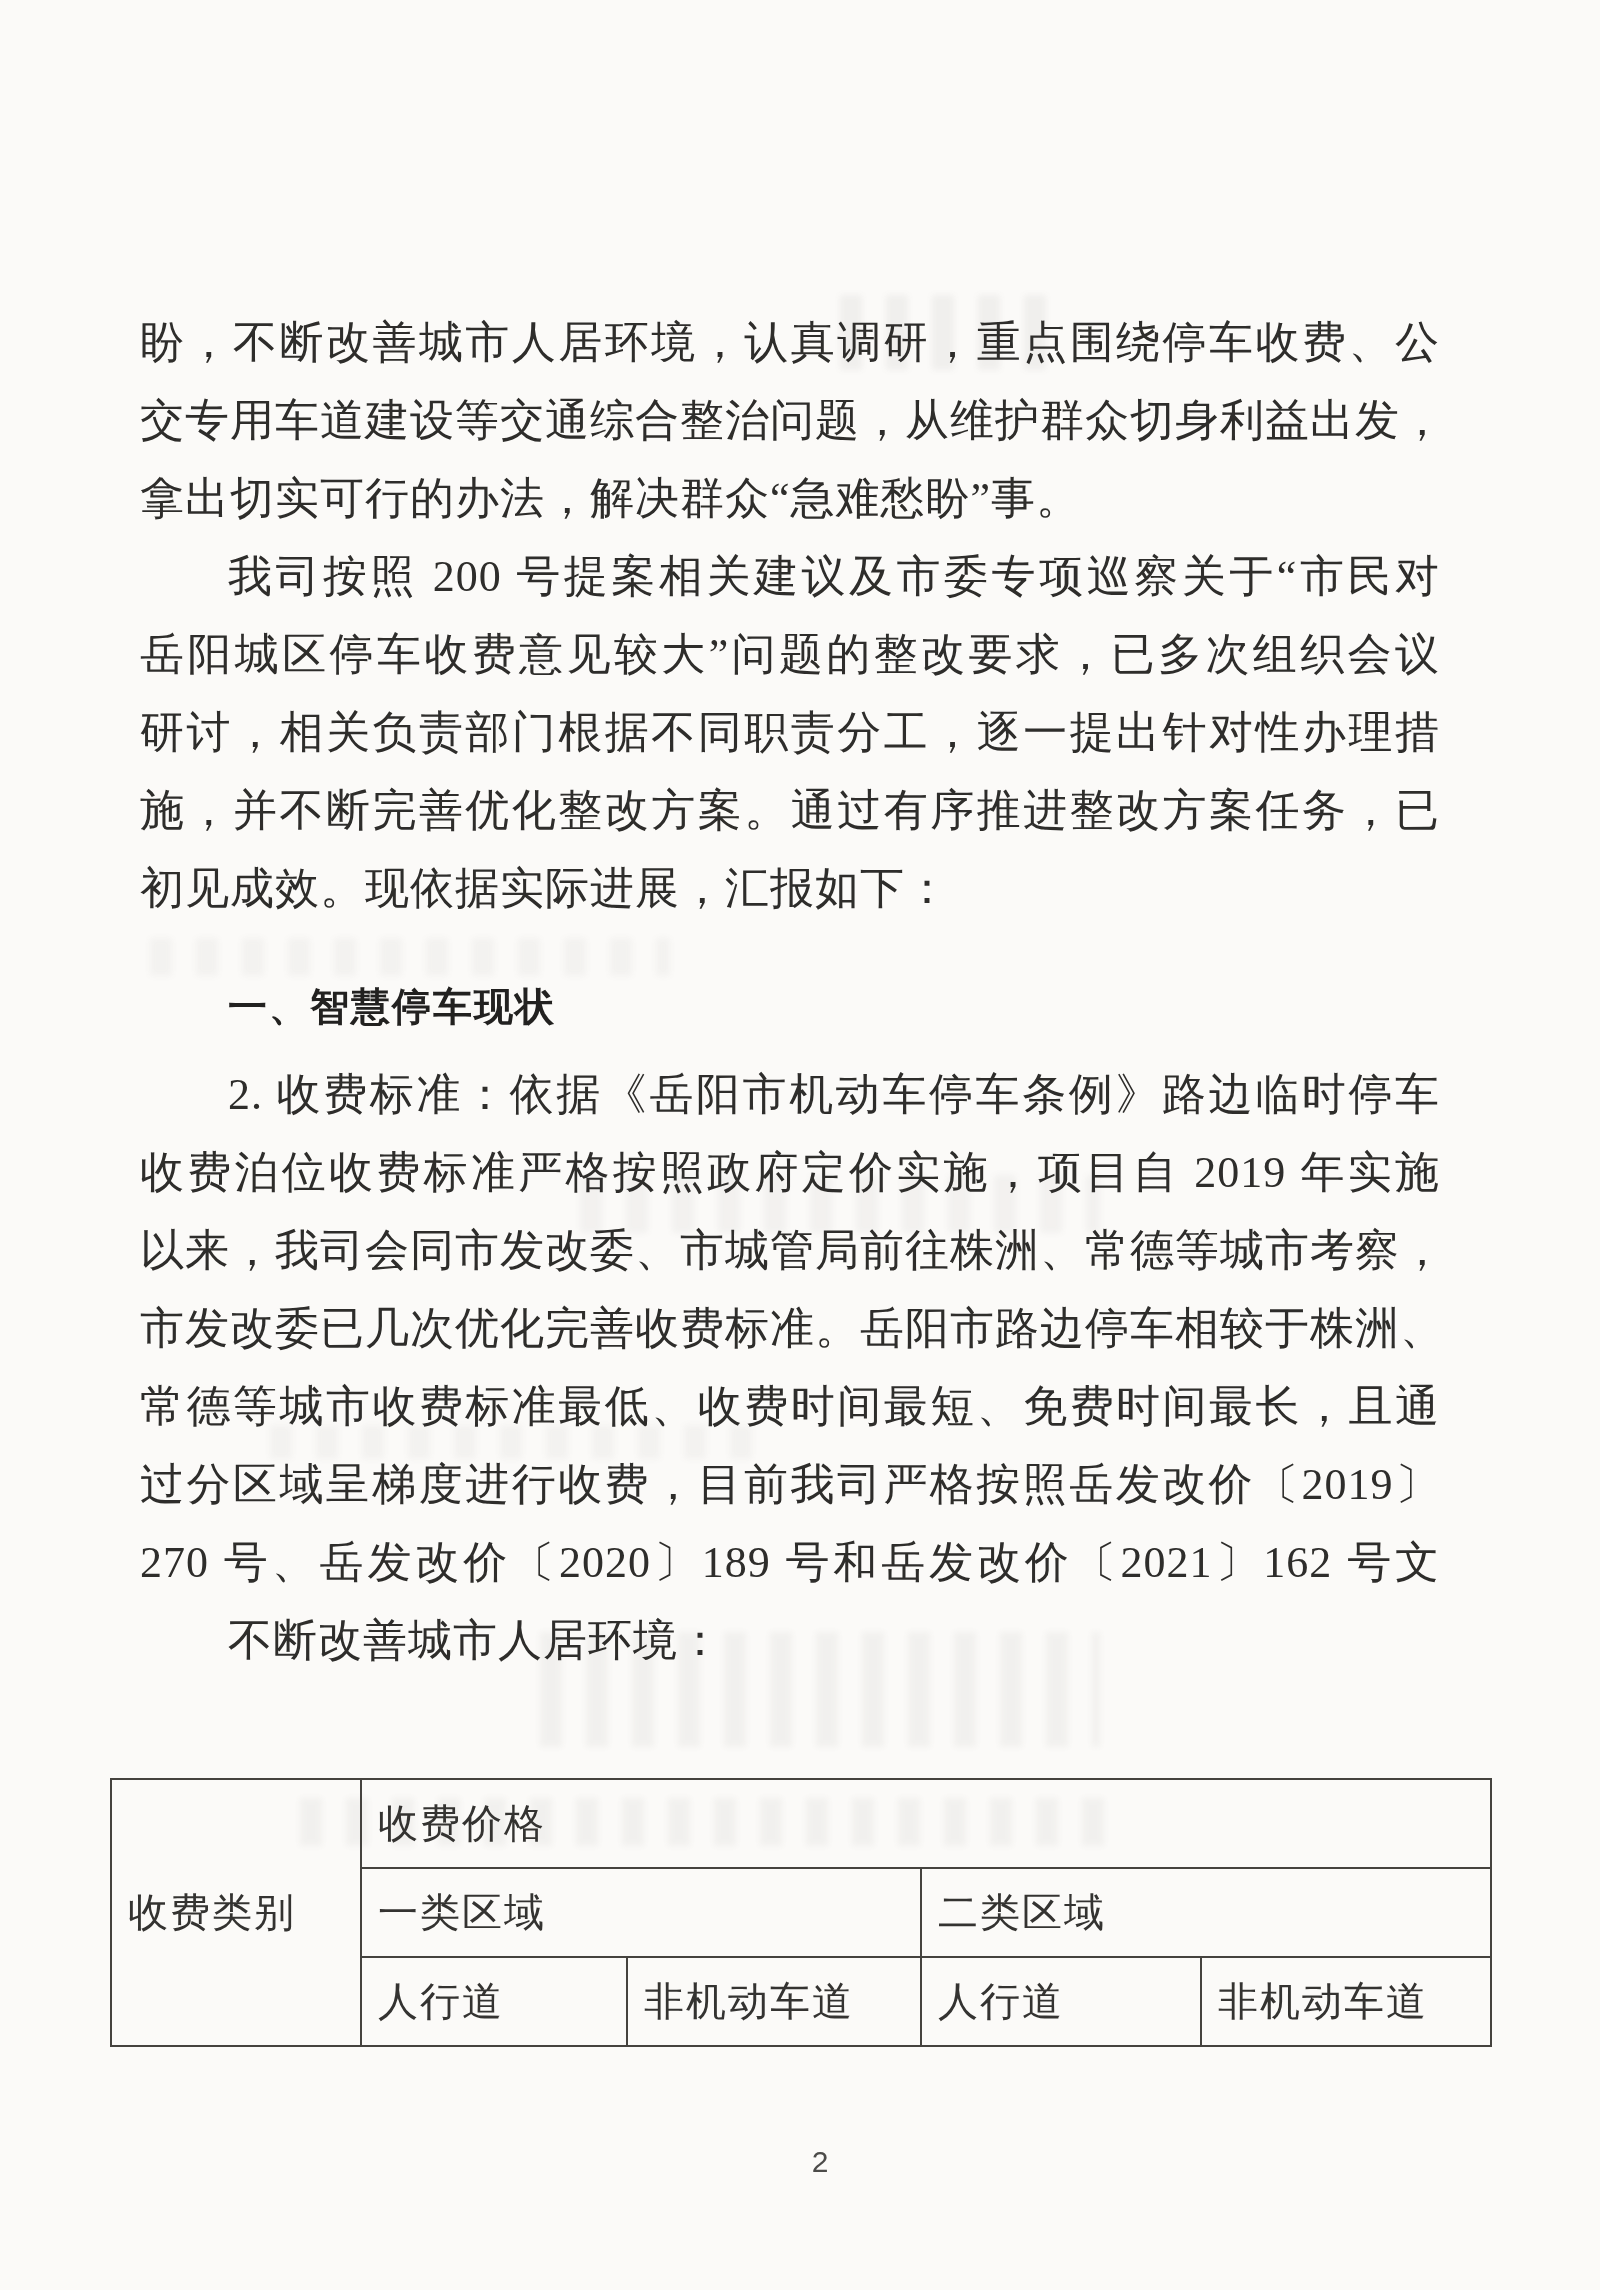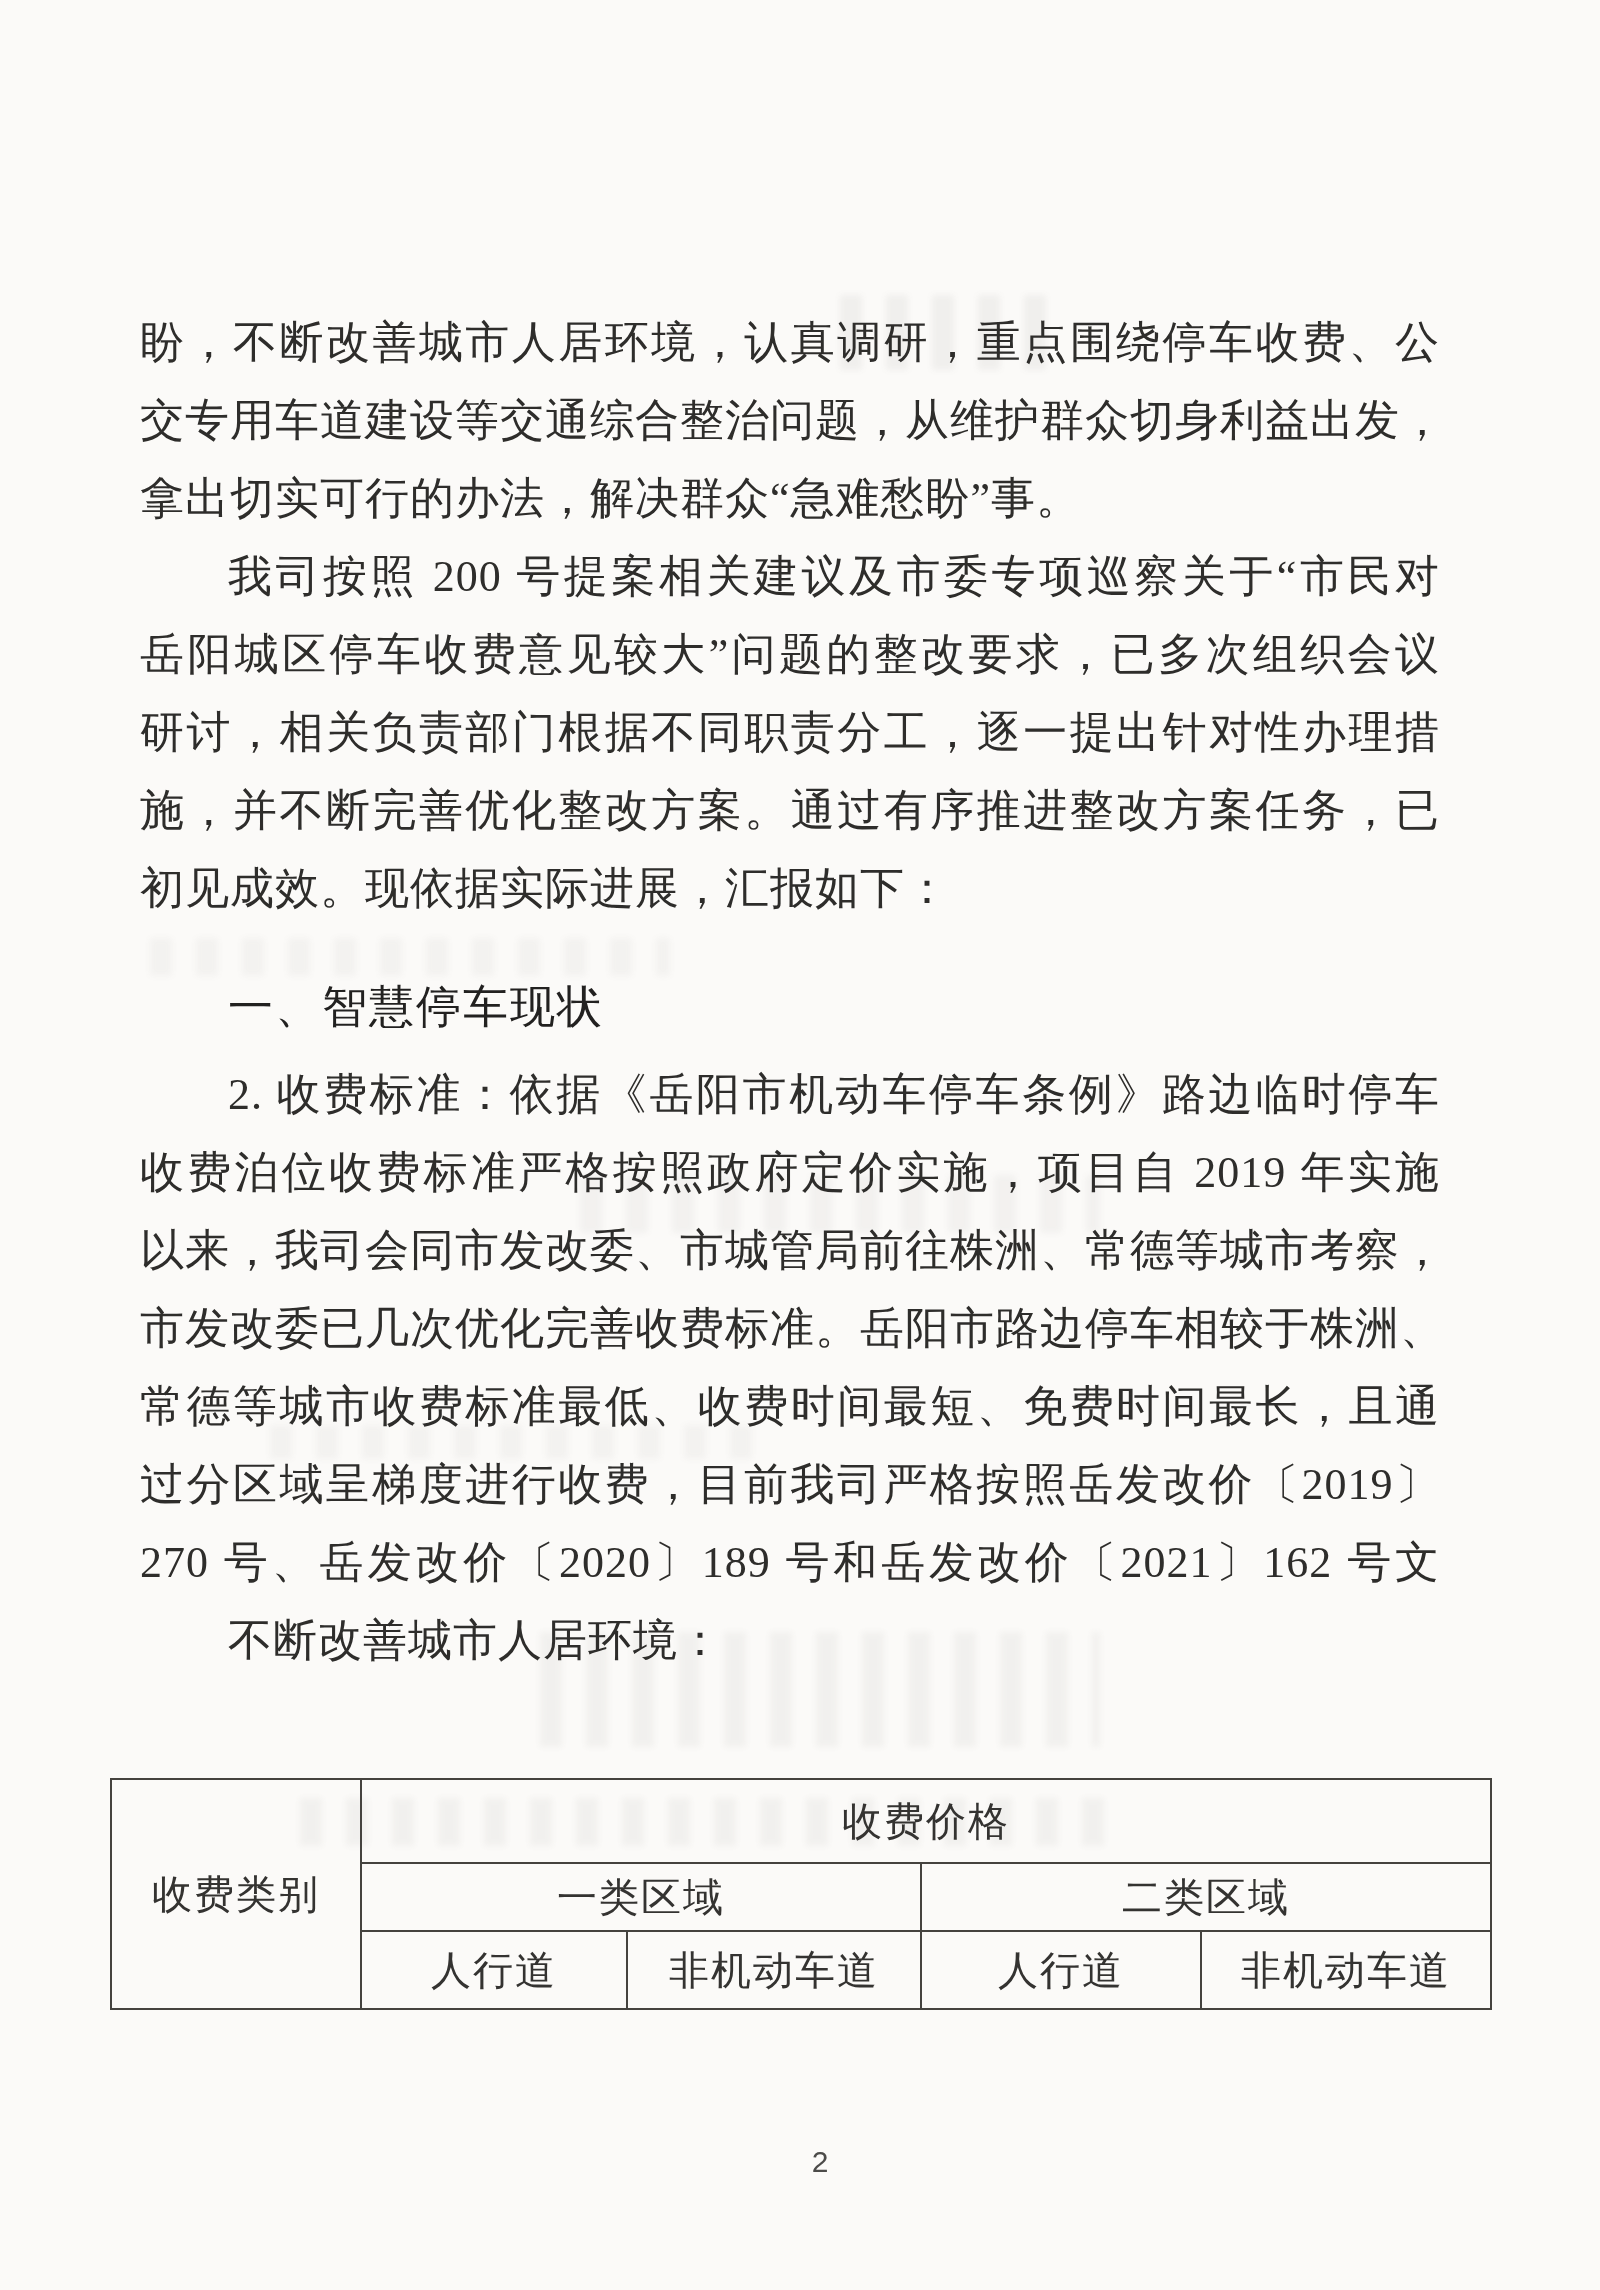--- a/index.html
+++ b/index.html
@@ -32,45 +32,44 @@
     white-space: nowrap;
     letter-spacing: 1px;
   }
   .line.para-start { text-indent: 88px; }
   .line.para-end   { text-align-last: left; }
   .section-heading {
     margin-top: 40px;
     margin-bottom: 10px;
     text-indent: 88px;
     font-family: "Liberation Sans", "DejaVu Sans", sans-serif;
-    font-weight: 400;
-    font-size: 45px;
+    font-weight: 700;
+    font-size: 39px;
     line-height: 78px;
     color: #222120;
     letter-spacing: 2px;
   }
   
   .fee-table-wrap {
     position: absolute;
     left: 110px;
     top: 1778px;
     width: 1380px;
   }
   table.fee-table {
     border-collapse: collapse;
     width: 1380px;
     table-layout: fixed;
     font-size: 40px;
     color: #343331;
   }
   table.fee-table td {
     border: 2px solid #45433f;
-    text-align: center;
     vertical-align: middle;
-    padding: 4px;
+    padding: 16px;
     letter-spacing: 2px;
   }
   tr.row-price  { height: 84px; }
   tr.row-zone   { height: 68px; }
   tr.row-lane   { height: 78px; }
   
   .page-number {
     position: absolute;
     left: 0;
     top: 2145px;

